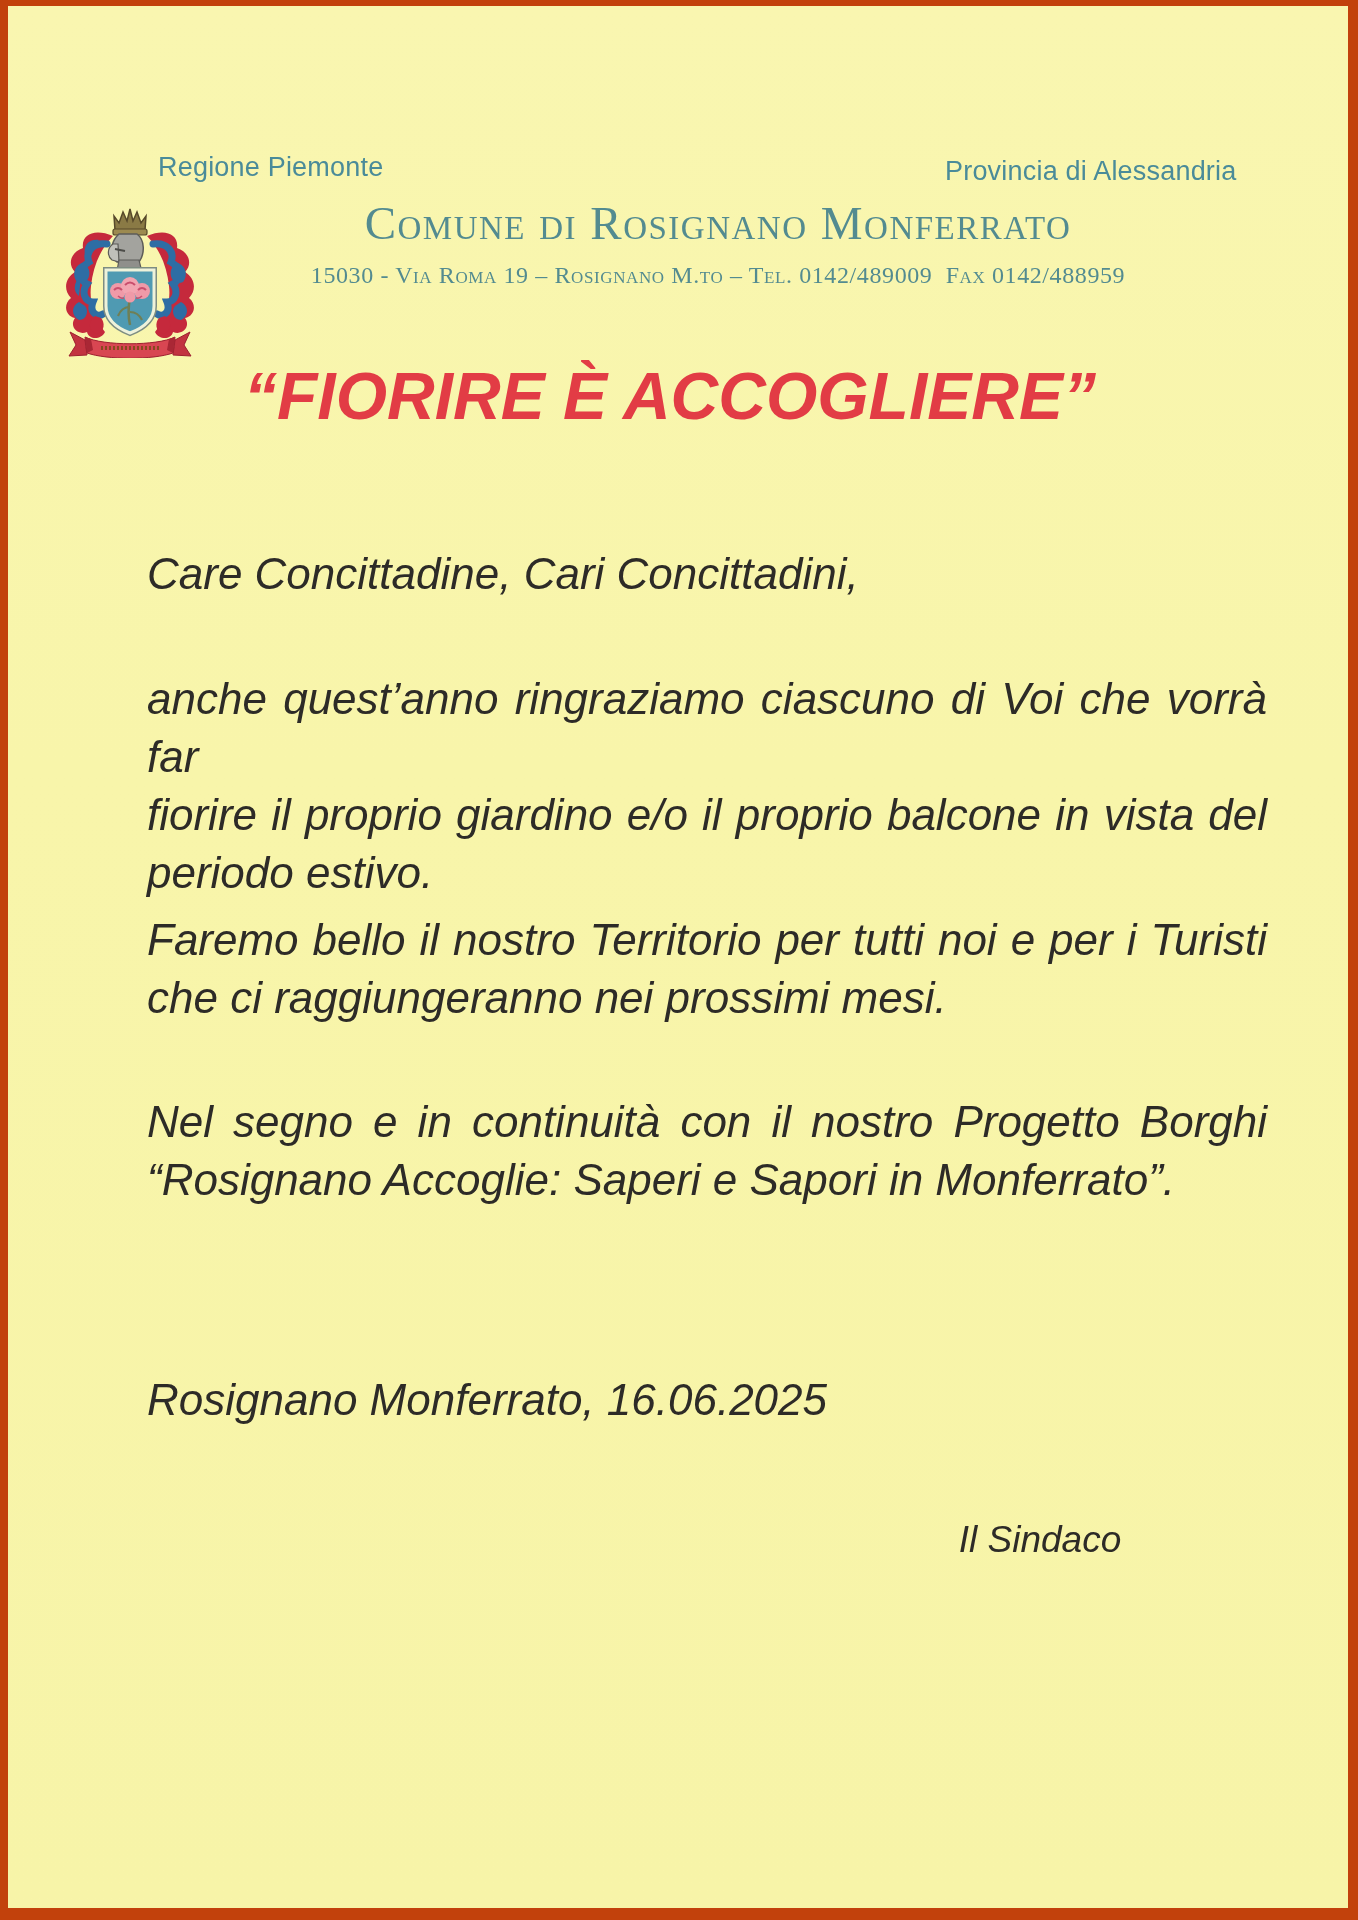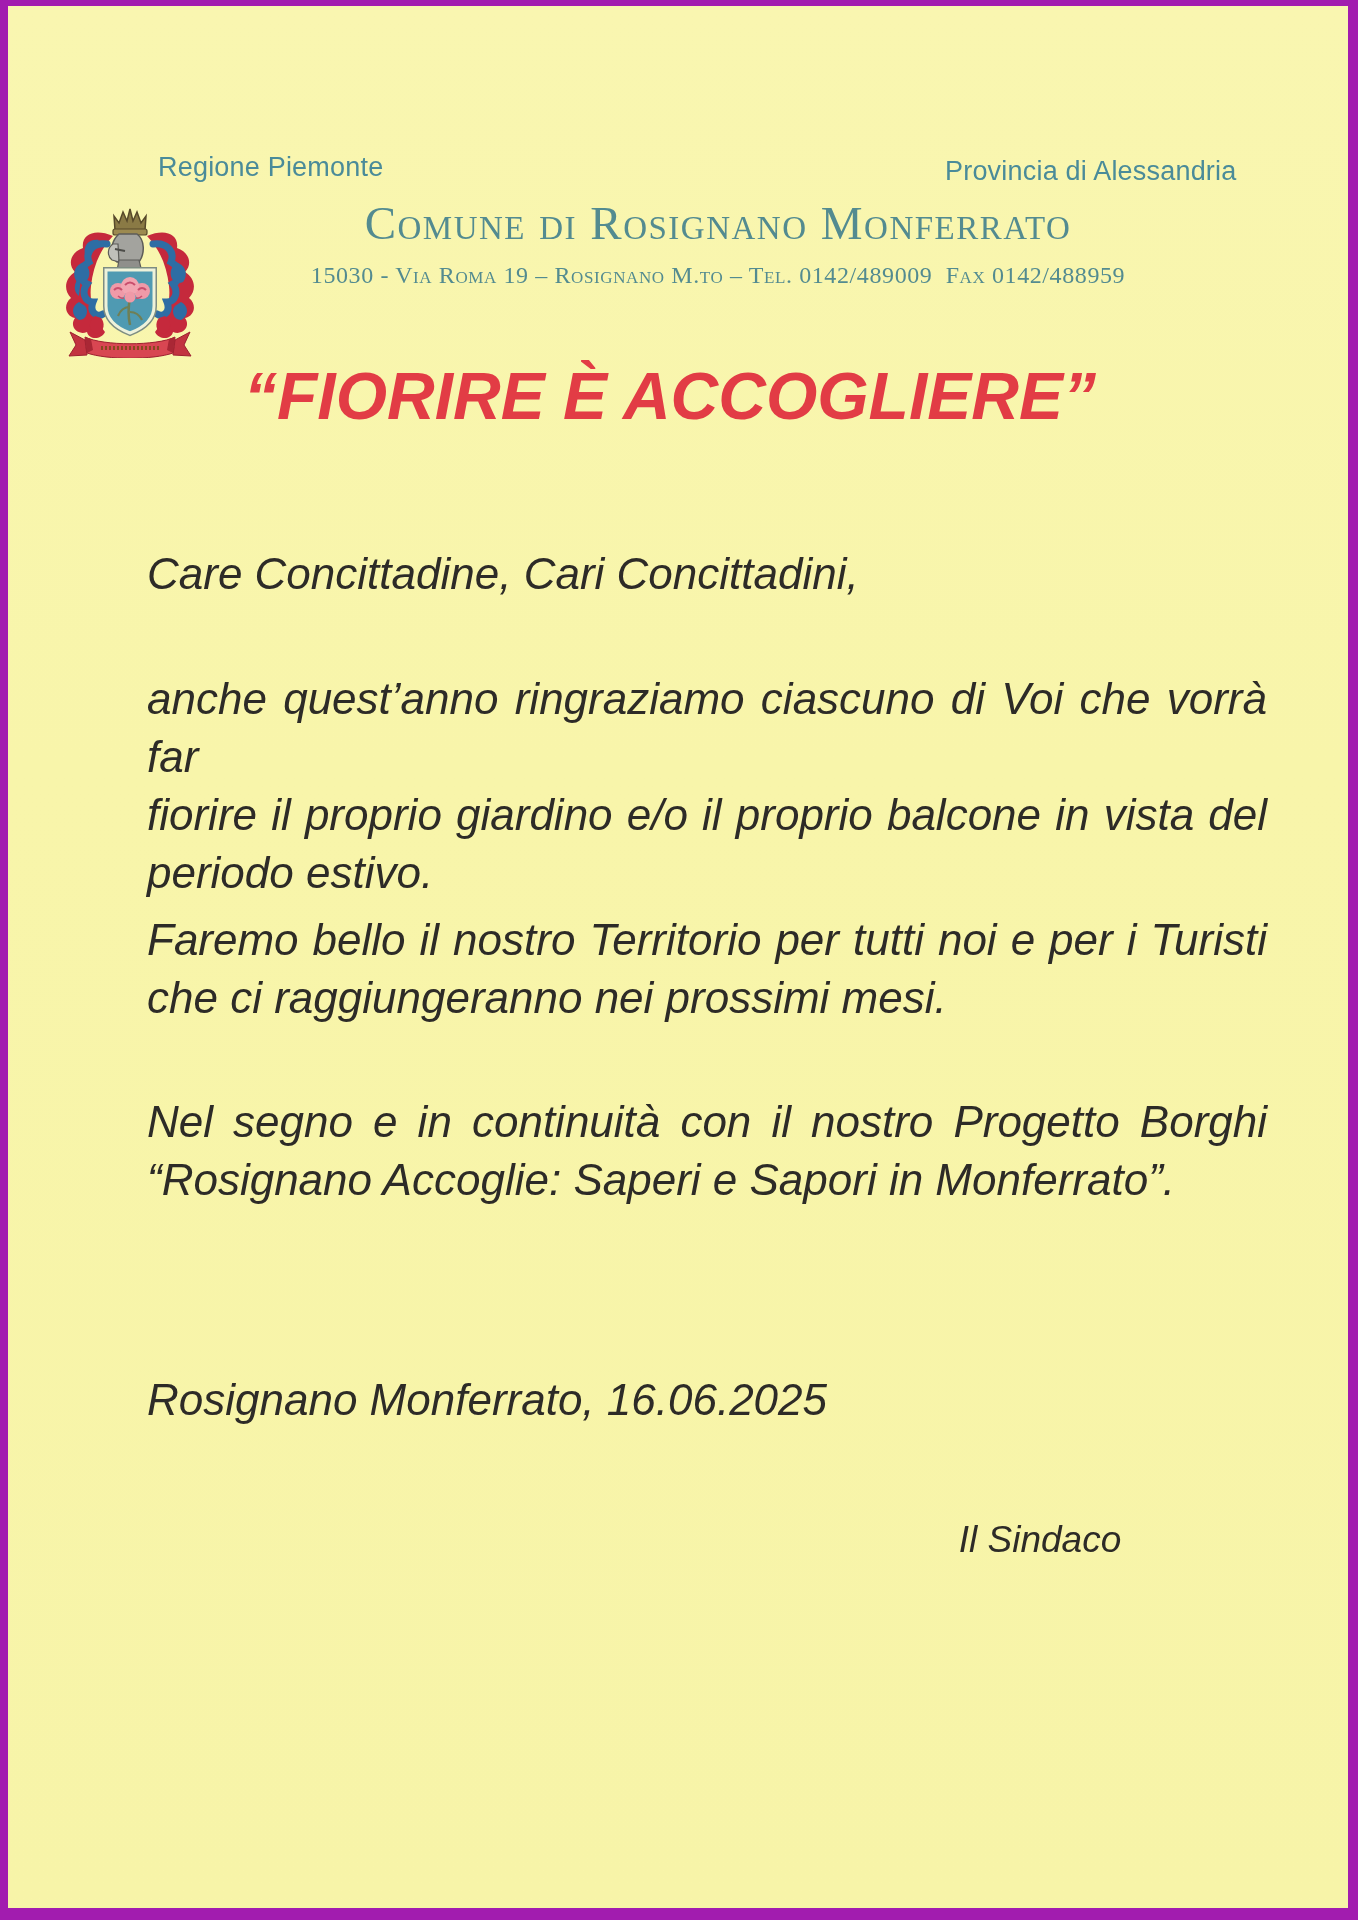--- a/index.html
+++ b/index.html
@@ -1,18 +1,18 @@
 <!DOCTYPE html>
 <html><head>
 <meta charset="utf-8">
 <style>
   html,body { margin:0; padding:0; background:#d9d9d9; }
   .page {
     position:relative; width:1358px; height:1920px;
-    background:#a21caf; overflow:hidden;
+    background:#c2410c; overflow:hidden;
     font-family:"Liberation Sans", sans-serif;
   }
   .paper {
     position:absolute; left:8px; top:6px; width:1340px; height:1902px;
     background:#f8f5ab;
     background-image:linear-gradient(180deg, #f9f6b0 0%, #f8f5aa 40%, #f7f4a8 100%);
   }
   .hdr-label {
     position:absolute; font-size:27px; color:#4a8b99; letter-spacing:0.2px;
   }

